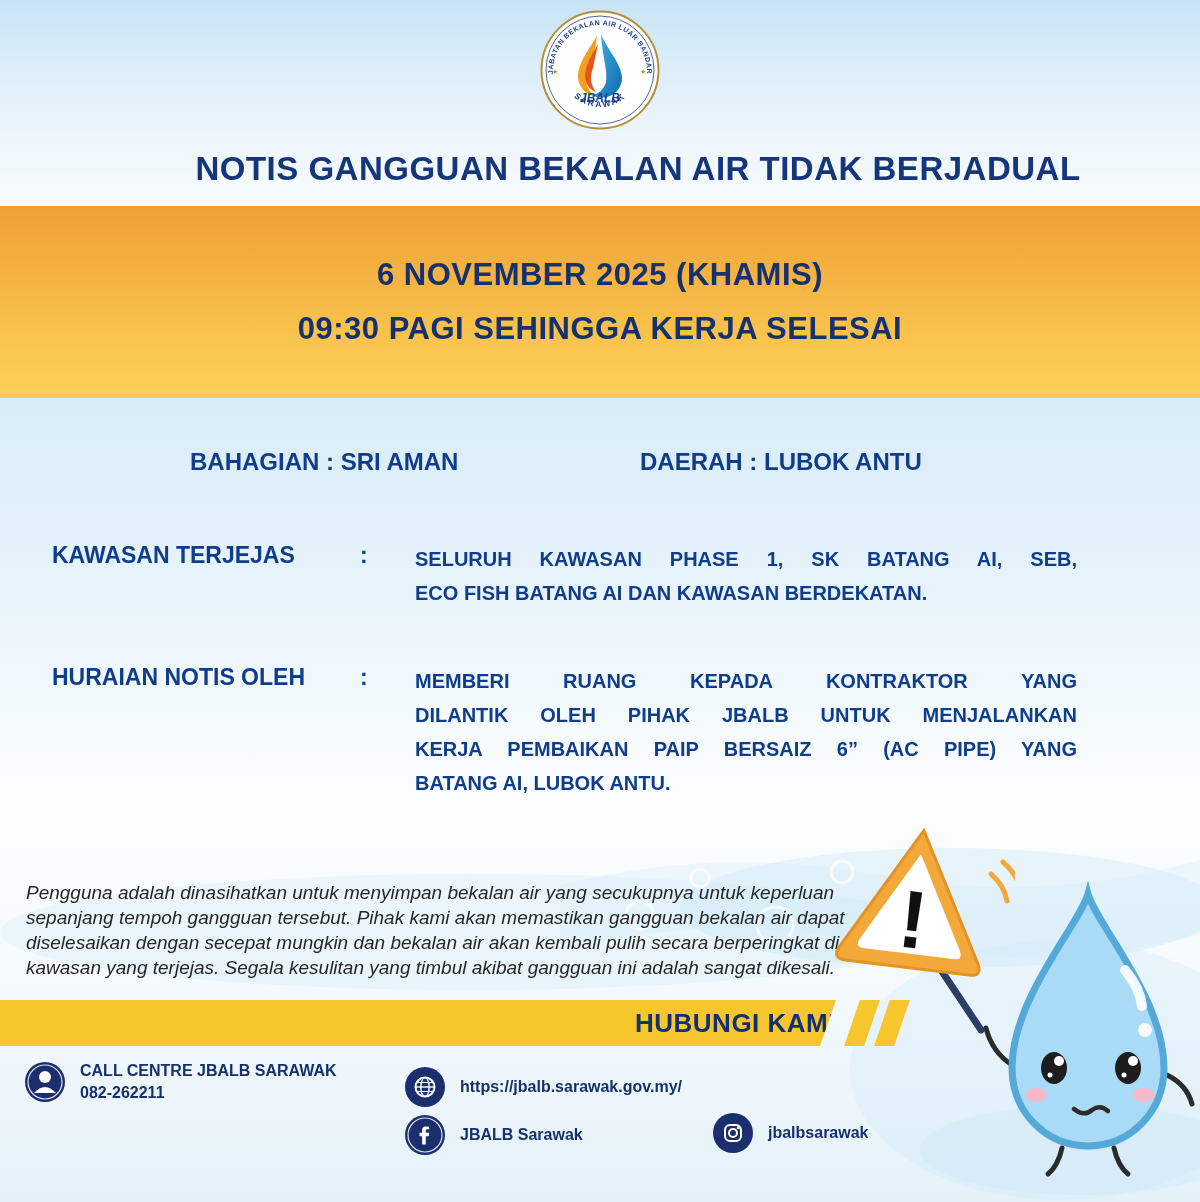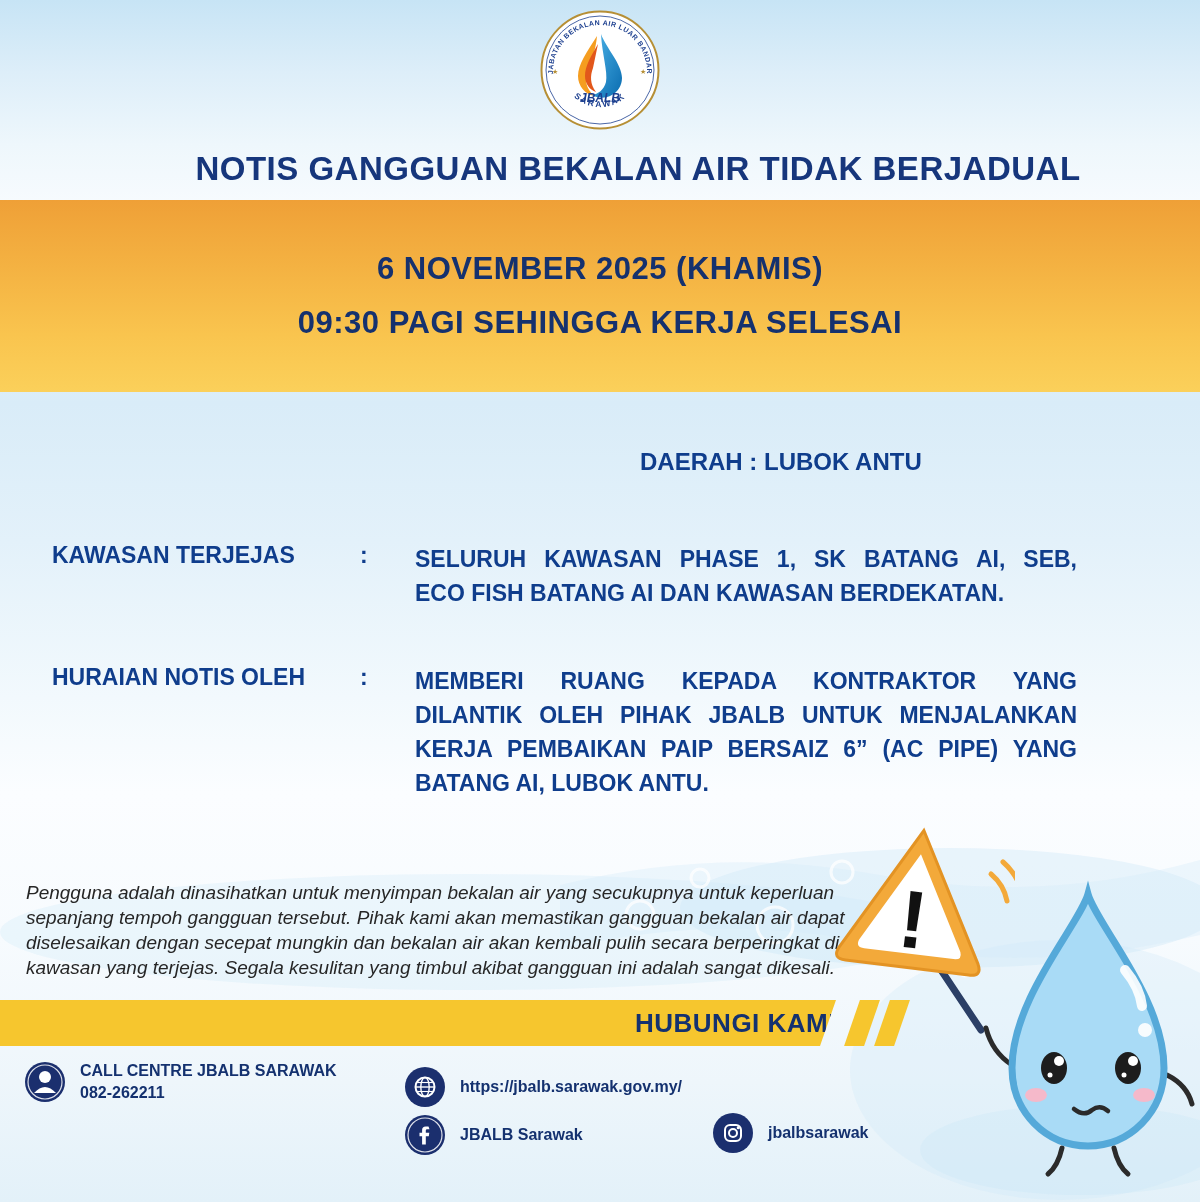--- a/index.html
+++ b/index.html
@@ -11,33 +11,33 @@
       #d9ecf8 33.5%, #e3f1fa 45%, #f2f9fd 58%, #fbfdff 66%,
       #f7fbfe 78%, #eef6fb 90%, #e3f1f9 100%);
   }
   .splash { position:absolute; left:0; top:820px; z-index:0; }
   .logo { position:absolute; left:540px; top:10px; width:120px; height:120px; z-index:2; }
   .title {
     position:absolute; left:0; top:150px; width:100%; text-align:center; z-index:2;
     font-size:33px; font-weight:bold; color:#16367c; letter-spacing:.5px; margin:0;padding-left:38px;
   }
   .banner {
-    position:absolute; left:0; top:200px; width:1200px; height:192px; z-index:2;
+    position:absolute; left:0; top:206px; width:1200px; height:192px; z-index:2;
     background:linear-gradient(180deg,#efa037 0%, #f4b242 35%, #f9c44e 70%, #fbd05a 100%);
     display:flex; flex-direction:column; align-items:center; justify-content:center; gap:18px;
   }
   .banner-line { font-size:31px; font-weight:bold; color:#15316e; letter-spacing:.5px; }
   .region-row { position:absolute; left:0; top:448px; width:1200px; height:32px; z-index:2; }
   .bahagian { position:absolute; left:190px; top:0; }
   .daerah   { position:absolute; left:640px; top:0; }
   .blue-strong { font-size:24px; font-weight:bold; color:#0f3d8c; }
   .detail-label { position:absolute; font-size:23px; font-weight:bold; color:#0f3d8c; z-index:2; }
   .detail-colon { position:absolute; font-size:23px; font-weight:bold; color:#0f3d8c; z-index:2; }
   .detail-text  { position:absolute; left:415px; width:662px; z-index:2; }
-  .jline { font-size:23px; font-weight:bold; color:#0f3d8c; line-height:34px;
+  .jline { font-size:20px; font-weight:bold; color:#0f3d8c; line-height:34px;
            text-align:justify; text-align-last:justify; }
   .jline-last { text-align:left; text-align-last:left; }
   .advisory { position:absolute; left:26px; top:880px; width:850px; z-index:2;
               font-size:19px; font-style:italic; color:#262626; line-height:25px; }
   .warning-sign { position:absolute; left:815px; top:818px; z-index:2; }
   .mascot { position:absolute; left:982px; top:880px; z-index:3; }
   .contact-banner-bar {
     position:absolute; left:0; top:1000px; width:836px; height:46px; z-index:2;
     background:#f6c62e; display:flex; align-items:center; justify-content:flex-end;
     clip-path:polygon(0 0, 100% 0, calc(100% - 16px) 100%, 0 100%);
@@ -102,20 +102,21 @@
   </div>
 
   <h1 class="title">NOTIS GANGGUAN BEKALAN AIR TIDAK BERJADUAL</h1>
 
   <div class="banner">
     <div class="banner-line">6 NOVEMBER 2025 (KHAMIS)</div>
     <div class="banner-line">09:30 PAGI SEHINGGA KERJA SELESAI</div>
   </div>
 
   <div class="region-row">
+    <span class="bahagian blue-strong">BAHAGIAN : SRI AMAN</span>
     <span class="daerah blue-strong">DAERAH : LUBOK ANTU</span>
   </div>
 
   <div class="detail-label" style="left:52px; top:542px;">KAWASAN TERJEJAS</div>
   <div class="detail-colon" style="left:360px; top:542px;">:</div>
   <div class="detail-text" style="top:542px;">
     <div class="jline">SELURUH KAWASAN PHASE 1, SK BATANG AI, SEB,</div>
     <div class="jline jline-last">ECO FISH BATANG AI DAN KAWASAN BERDEKATAN.</div>
   </div>
 

